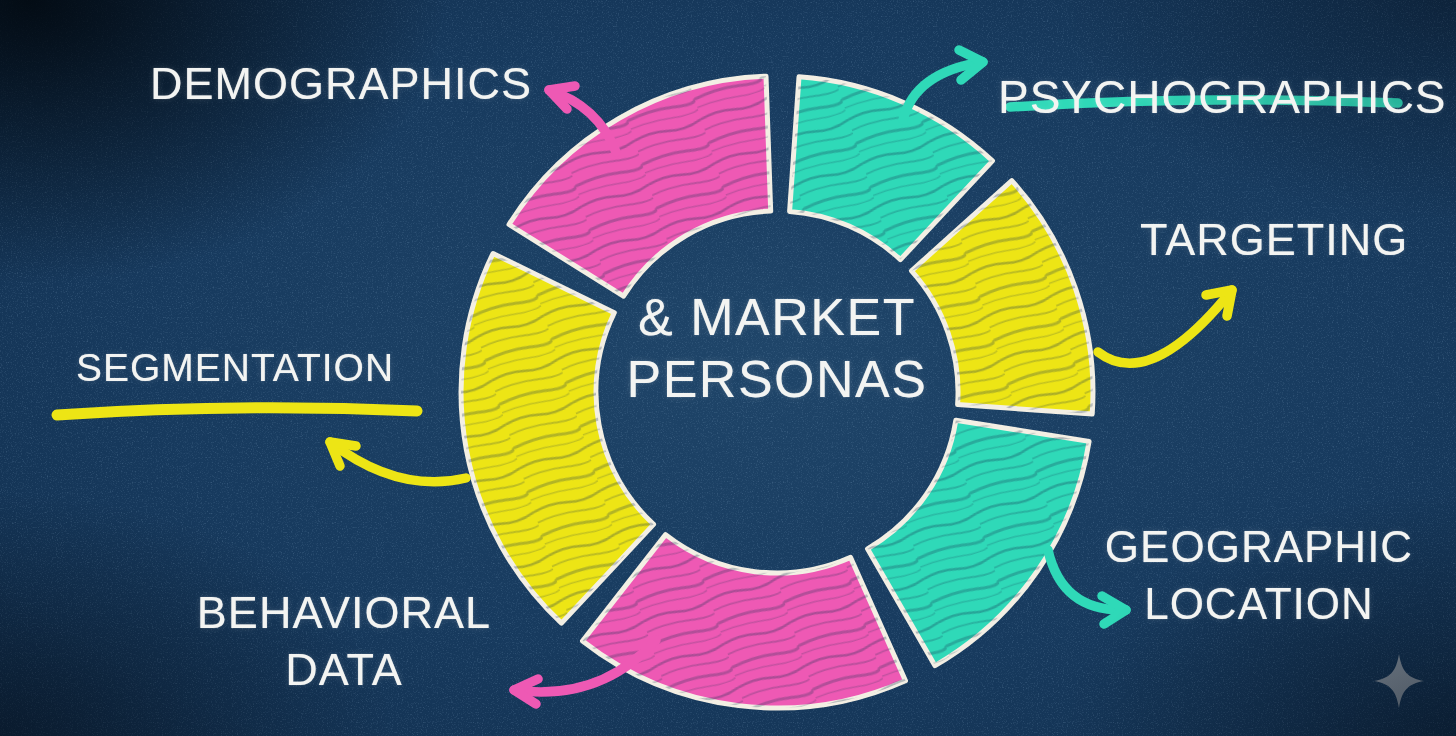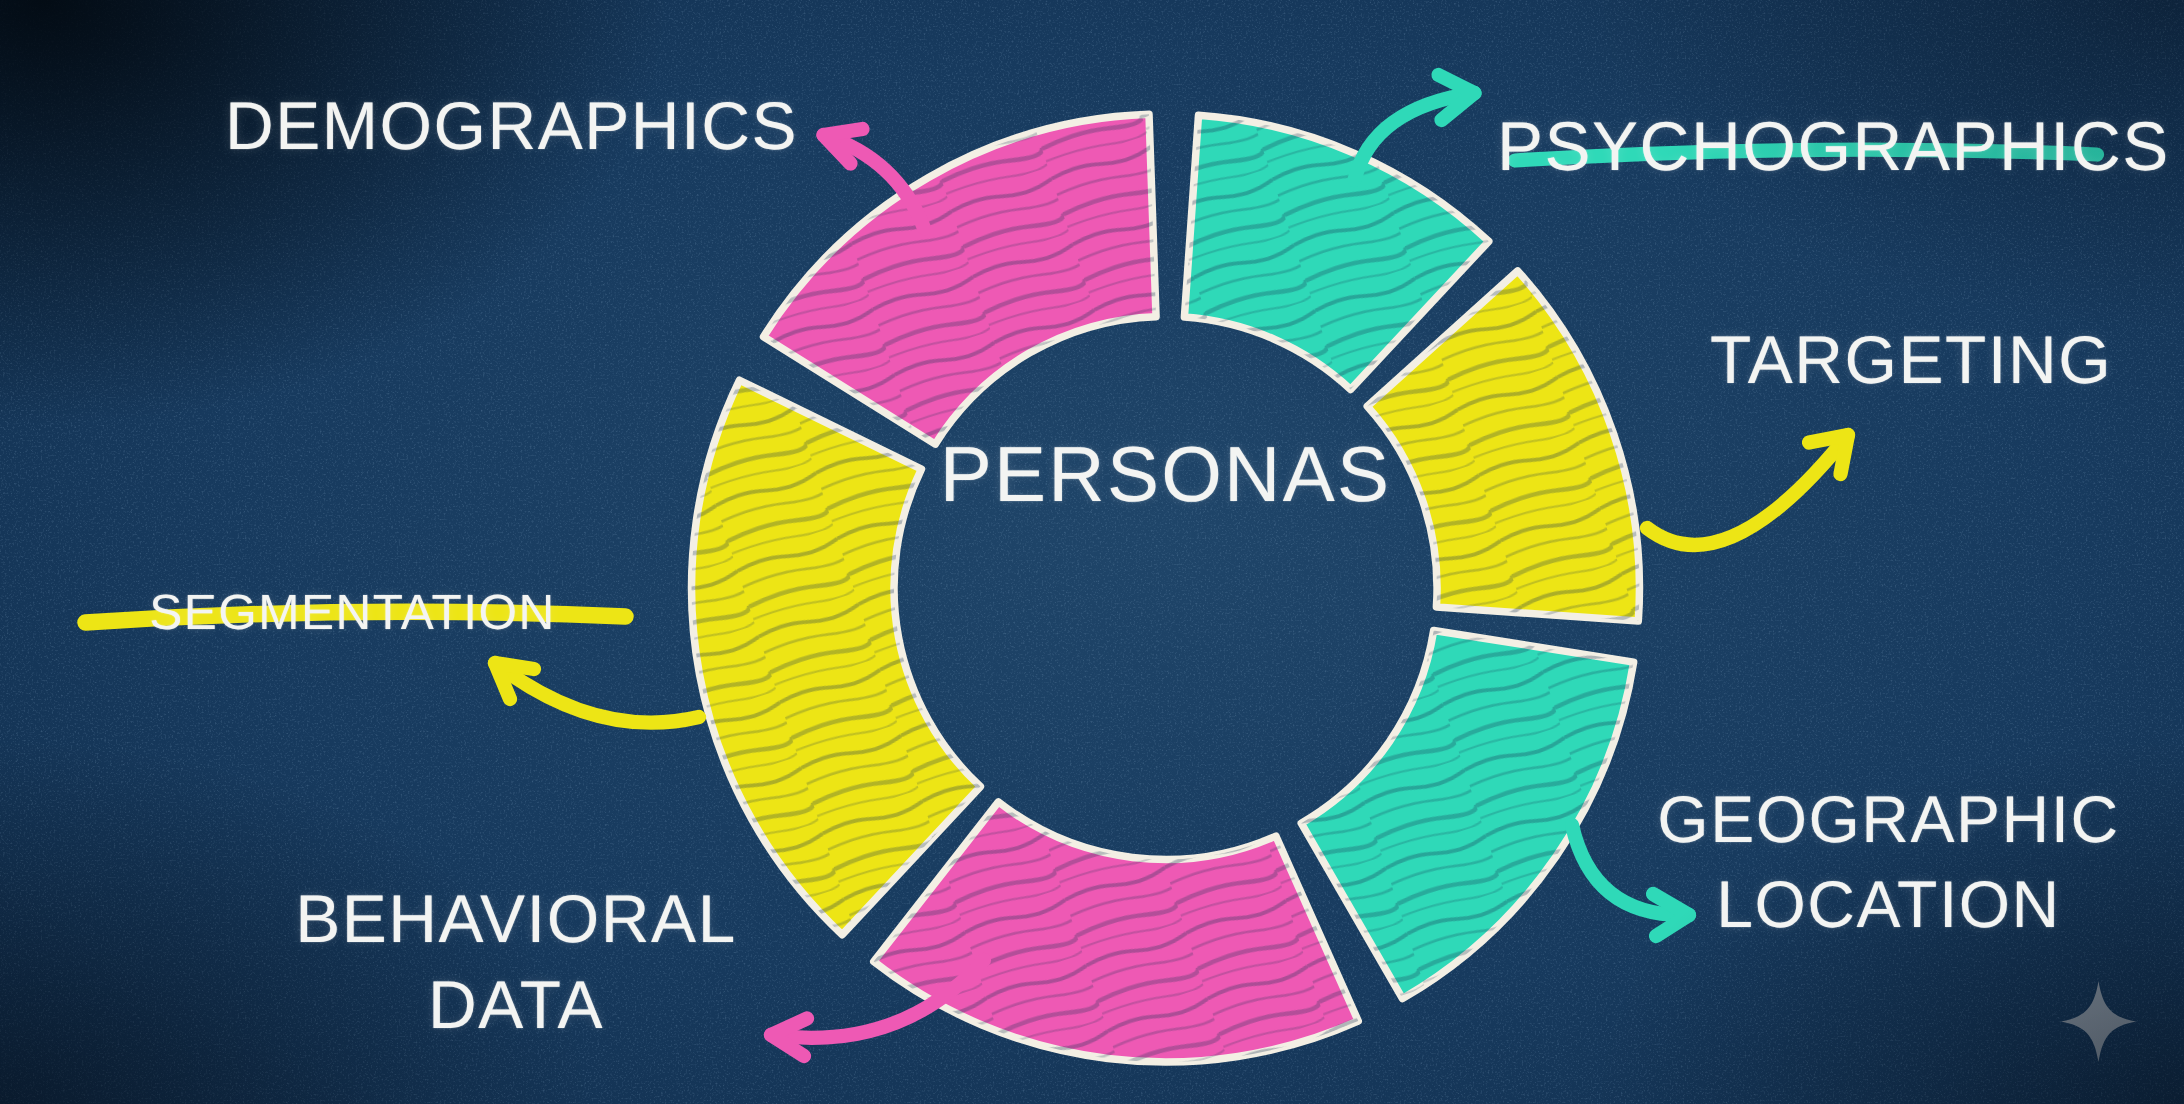--- a/index.html
+++ b/index.html
@@ -21,21 +21,21 @@
   .chalk-label{
     position:absolute;color:#f3f4f2;text-align:center;
     letter-spacing:1px;font-weight:400;
     text-shadow:0 0 1px rgba(255,255,255,.55), 0 0 7px rgba(255,255,255,.14);
     white-space:nowrap;
   }
   .lab-demographics{left:150px;top:58px;width:368px;font-size:45px;text-align:center;}
   .lab-psychographics{left:998px;top:38px;width:414px;font-size:46px;margin-top:32px;}
   .lab-personas{left:1140px;top:214px;width:252px;font-size:45px;}
   .lab-geographic{left:1100px;top:518px;width:318px;font-size:44px;line-height:57px;}
-  .lab-segmentation{left:48px;top:346px;width:374px;font-size:33px;margin-top:43px;}
+  .lab-segmentation{left:48px;top:346px;width:374px;font-size:39px;}
   .lab-behavioral{left:180px;top:584px;width:328px;font-size:45px;line-height:57px;}
   .lab-center{left:597px;top:286px;width:360px;font-size:52px;line-height:62px;letter-spacing:1.5px;}
   .arrow{fill:none;stroke-linecap:round;stroke-linejoin:round;}
   .w9{stroke-width:9.5px;}
   .w11{stroke-width:11px;}
   .c-pink{stroke:var(--c-pink);}
   .c-teal{stroke:var(--c-teal);}
   .c-yellow{stroke:var(--c-yellow);}
 </style>
 </head>
@@ -125,16 +125,17 @@
   </div>
 
   <div class="chalk-label lab-segmentation">SEGMENTATION</div>
 
   <div class="chalk-label lab-behavioral">
     <div>BEHAVIORAL</div>
     <div>DATA</div>
   </div>
 
   <div class="chalk-label lab-center">
+    <div>&amp; MARKET</div>
     <div>PERSONAS</div>
   </div>
 
 </div>
 
 </body></html>

